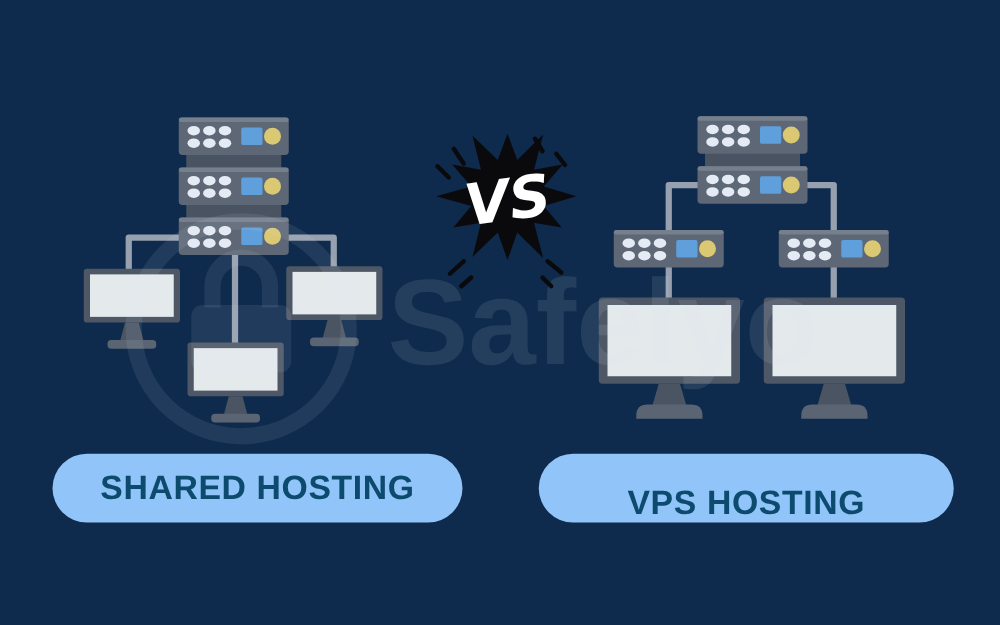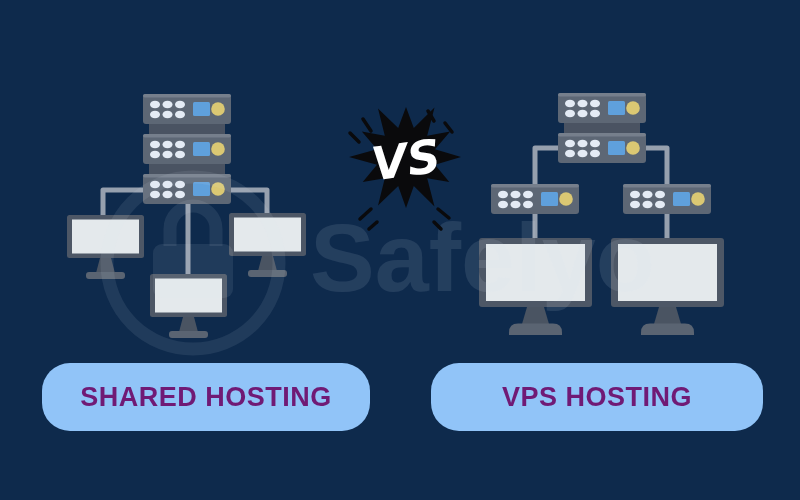--- a/index.html
+++ b/index.html
@@ -3,27 +3,27 @@
 <meta charset="utf-8">
 <style>
   html,body { margin:0; padding:0; }
   .stage {
     position:relative; width:800px; height:500px;
     background:#0E2A4C; overflow:hidden;
     font-family:"Liberation Sans", sans-serif;
   }
   .stage svg.illustration { position:absolute; left:0; top:0; }
   .label-pill {
-    position:absolute; top:363px; height:68px;
+    position:absolute; top:363px; height:55px;
     background:#91C4F8; border-radius:28px;
     display:flex; align-items:center; justify-content:center;
-    color:#701a75; font-weight:bold; font-size:27px; letter-spacing:0.5px;
+    color:#0c4a6e; font-weight:bold; font-size:27px; letter-spacing:0.5px;
   }
   .label-pill.left  { left:42px;  width:328px; }
-  .label-pill.right { left:431px; width:332px; }
+  .label-pill.right { left:431px; width:332px;align-items:flex-end; }
 </style>
 </head>
 <body>
 
 <div class="stage">
 
   <svg class="illustration" width="800" height="500" viewBox="0 0 800 500">
     <defs>
       <g id="srv">
         <rect width="88" height="30" rx="3" fill="#5D6775"></rect>

